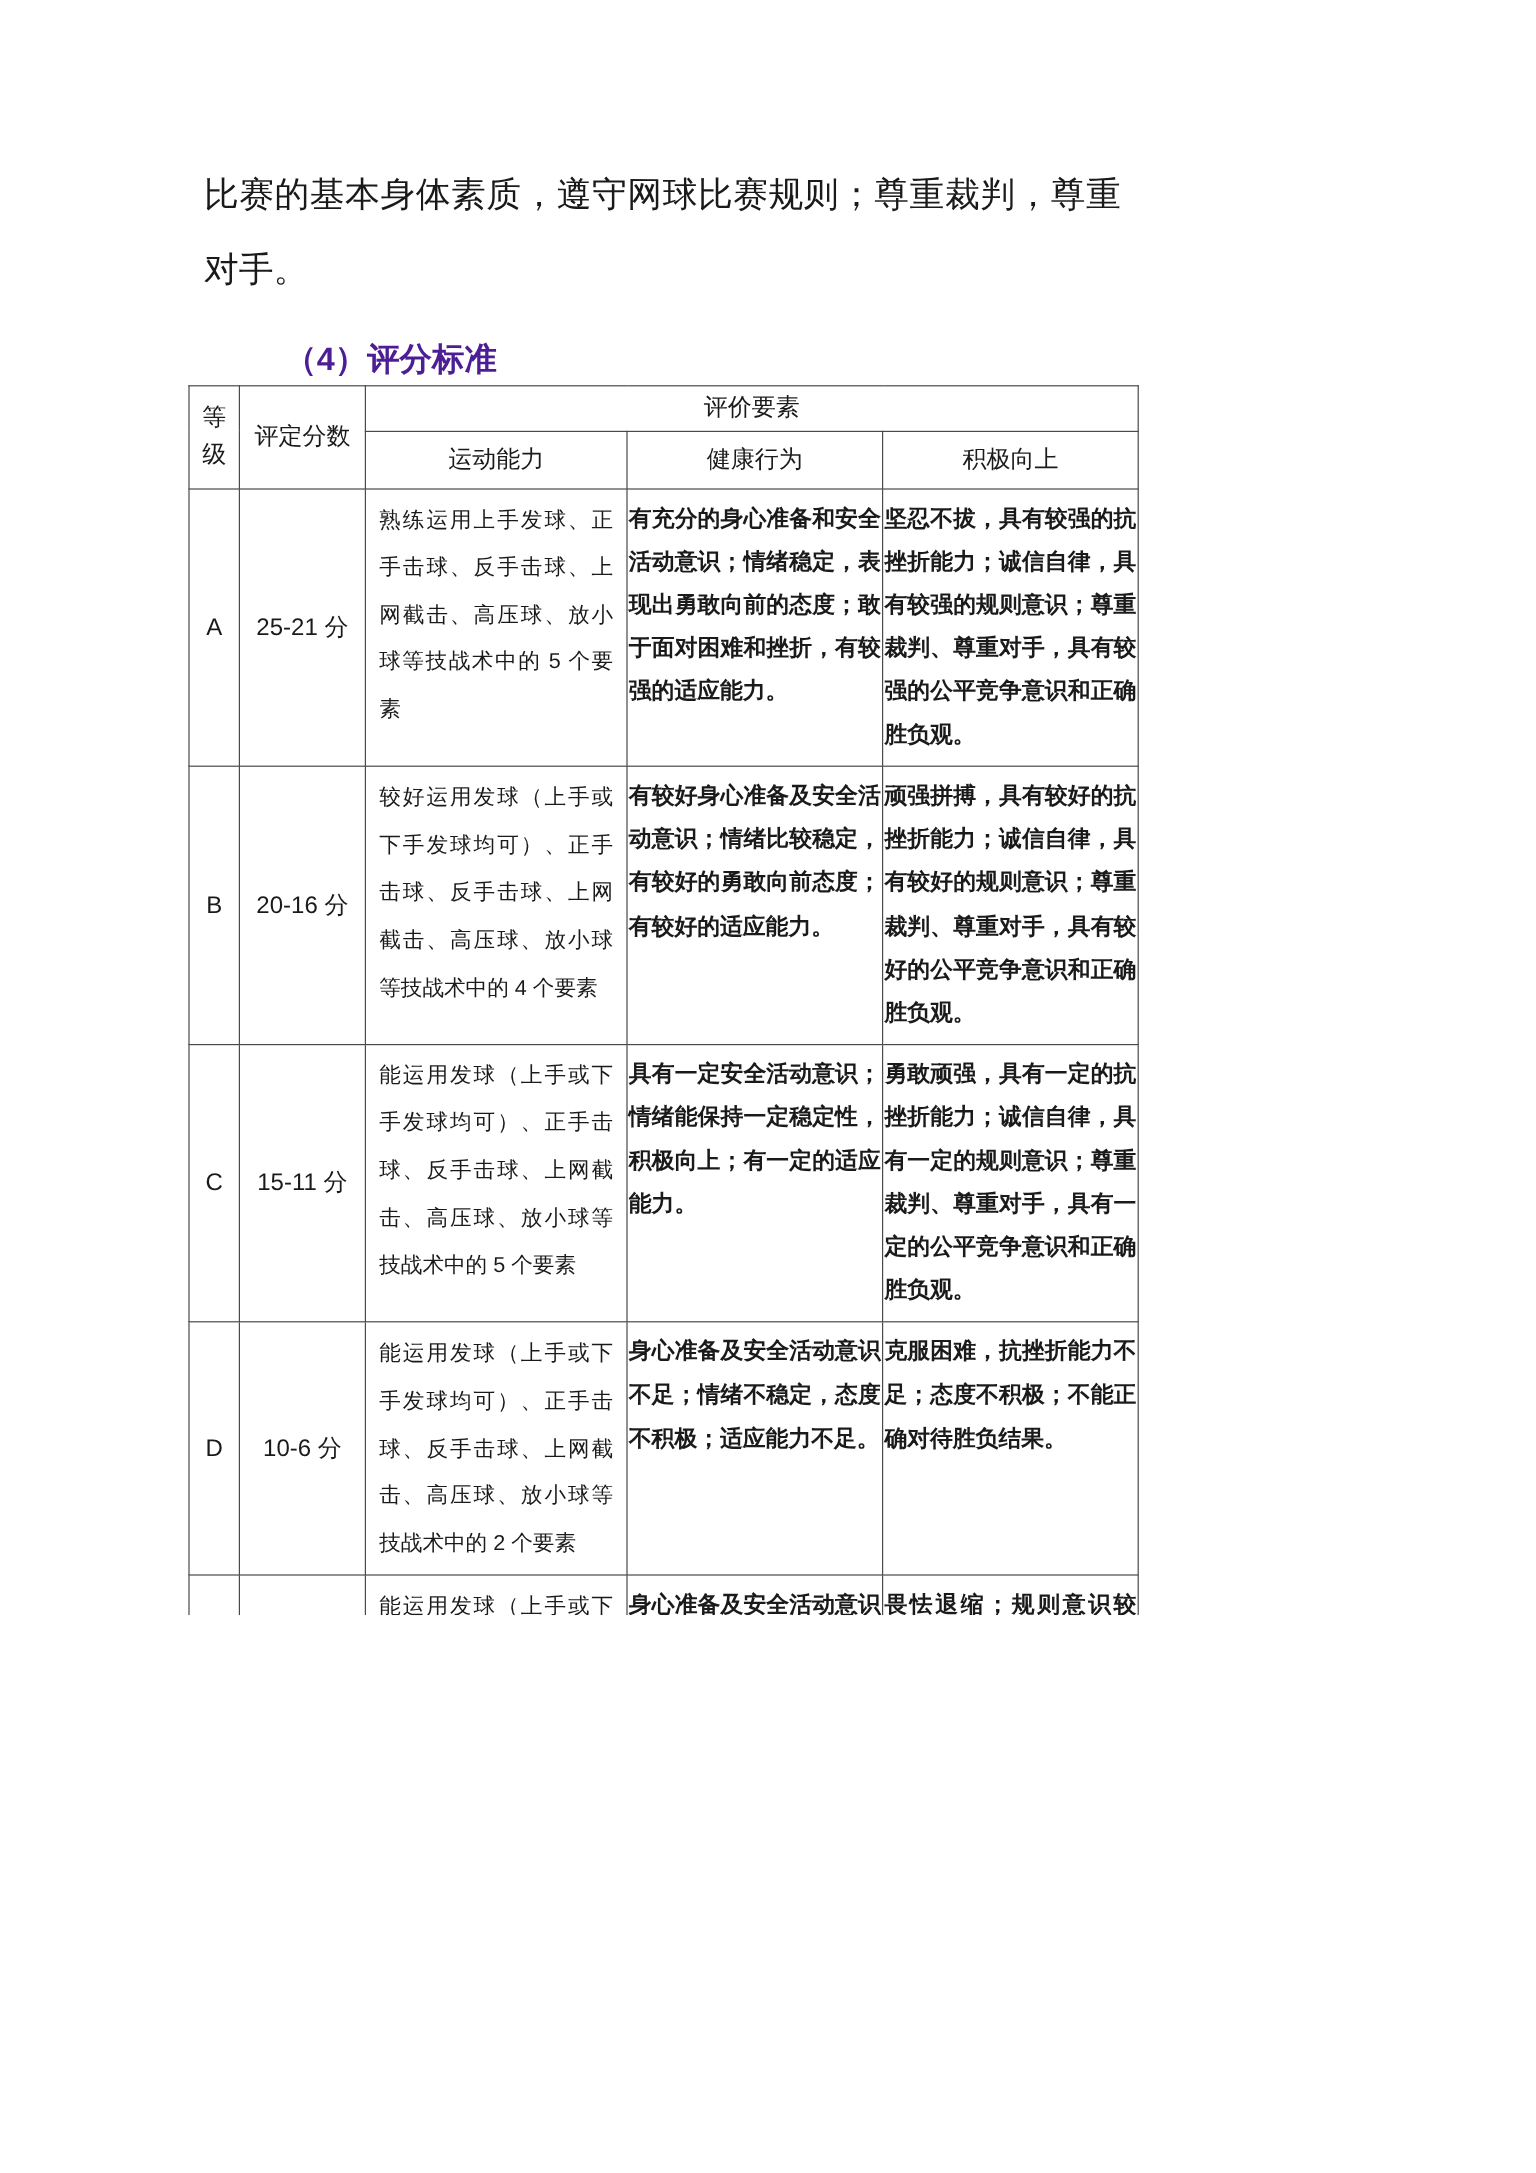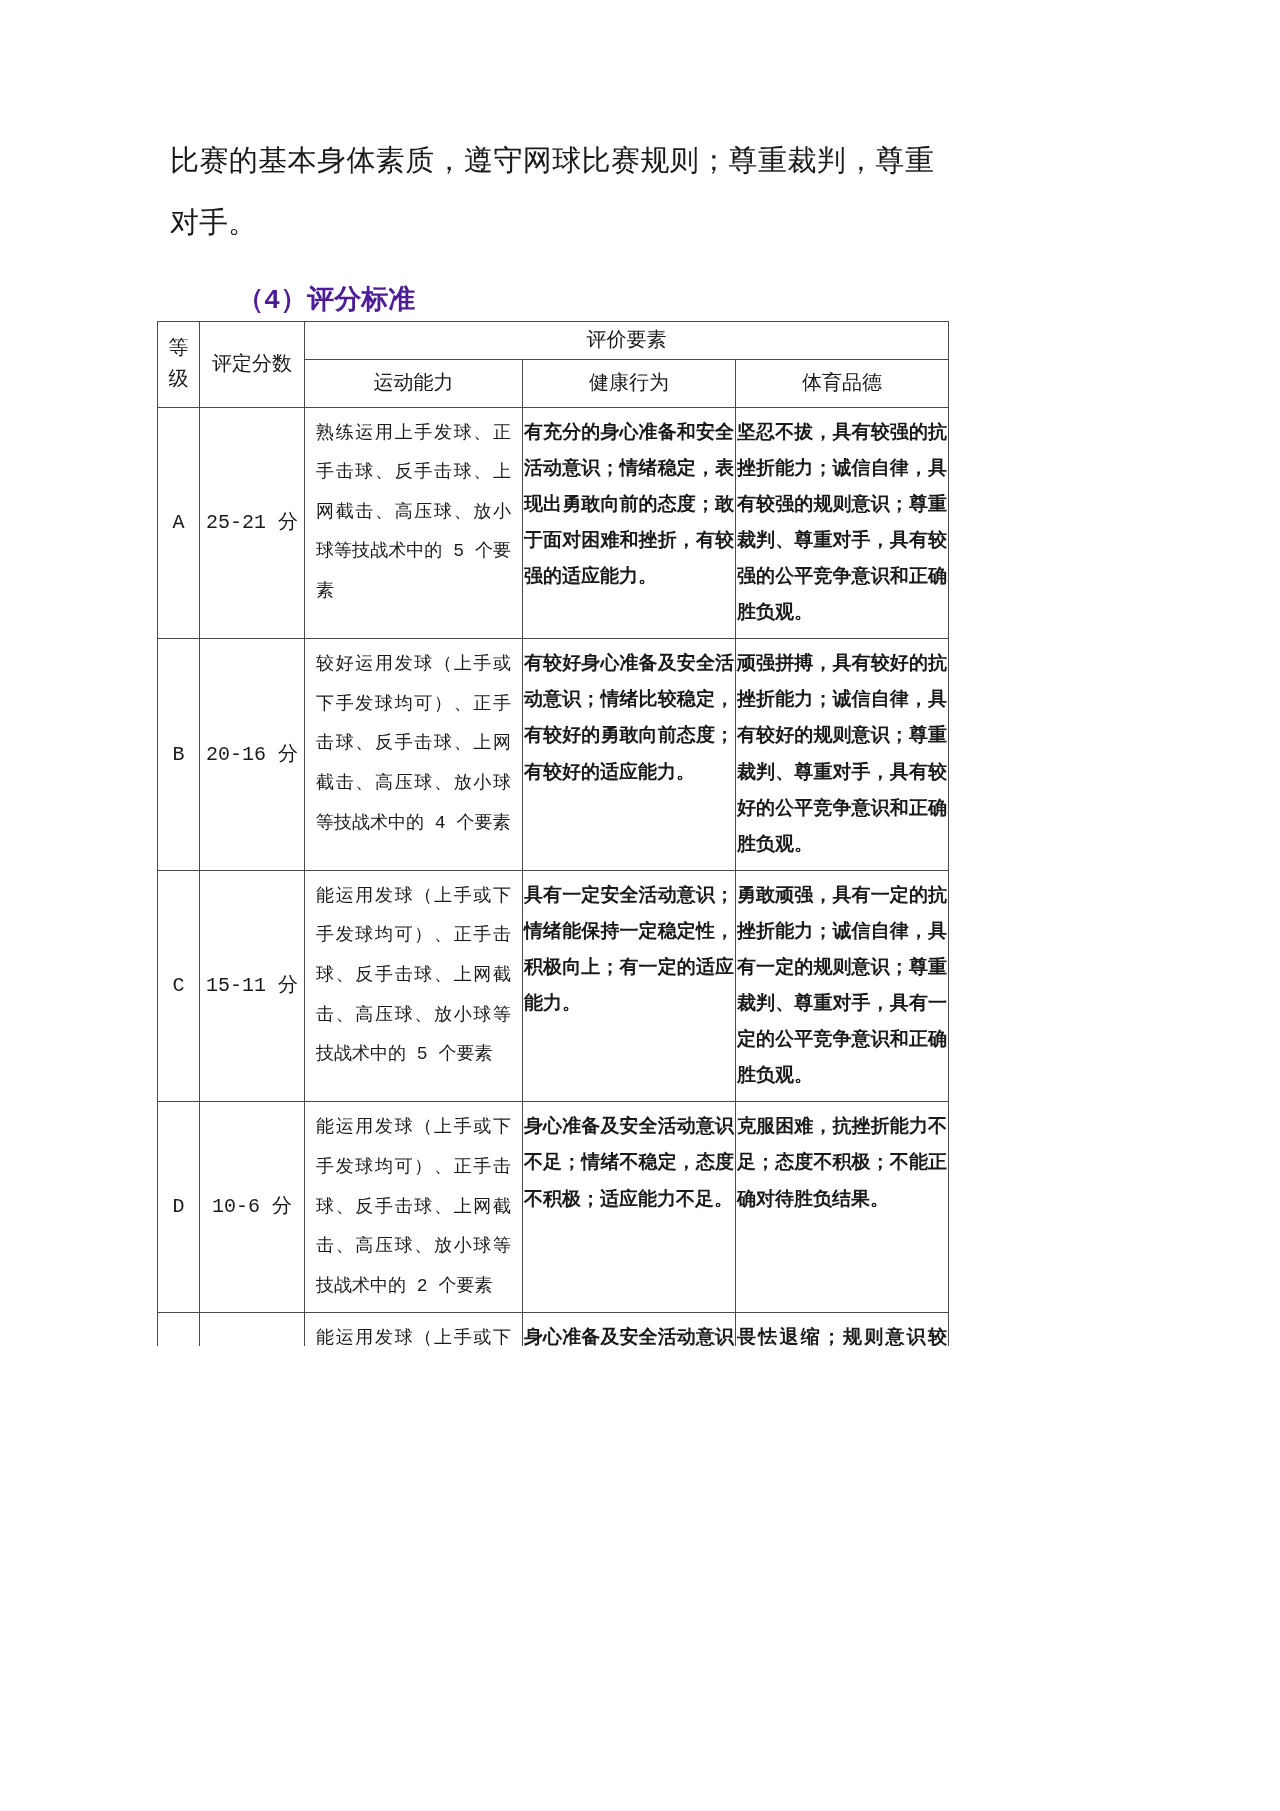--- a/index.html
+++ b/index.html
@@ -2,21 +2,21 @@
 <html><head>
 <meta charset="utf-8">
 <style>
   * { box-sizing: border-box; }
   html, body { margin: 0; padding: 0; background: #ffffff; }
   .page {
     position: relative;
     width: 1280px;
     height: 1346px;
     background: #ffffff;
-    font-family: Liberation Mono, monospace;
+    font-family: Liberation Sans, sans-serif;
     color: #141414;
     overflow: hidden;
   }
   .content {
     position: absolute;
     left: 157px;
     top: 132px;
     width: 791px;
   }
   .intro {
@@ -109,21 +109,21 @@
       </colgroup>
       <thead>
         <tr class="head-row-1">
           <th rowspan="2">等级</th>
           <th rowspan="2">评定分数</th>
           <th colspan="3">评价要素</th>
         </tr>
         <tr class="head-row-2">
           <th>运动能力</th>
           <th>健康行为</th>
-          <th>体育品德</th>
+          <th>积极向上</th>
         </tr>
       </thead>
       <tbody>
         <tr style="height:228px">
           <td class="cell-grade">A</td>
           <td class="cell-score">25-21 分</td>
           <td class="cell-sport">熟练运用上手发球、正手击球、反手击球、上网截击、高压球、放小球等技战术中的 5 个要素</td>
           <td class="cell-health">有充分的身心准备和安全活动意识；情绪稳定，表现出勇敢向前的态度；敢于面对困难和挫折，有较强的适应能力。</td>
           <td class="cell-moral">坚忍不拔，具有较强的抗挫折能力；诚信自律，具有较强的规则意识；尊重裁判、尊重对手，具有较强的公平竞争意识和正确胜负观。</td>
         </tr>

